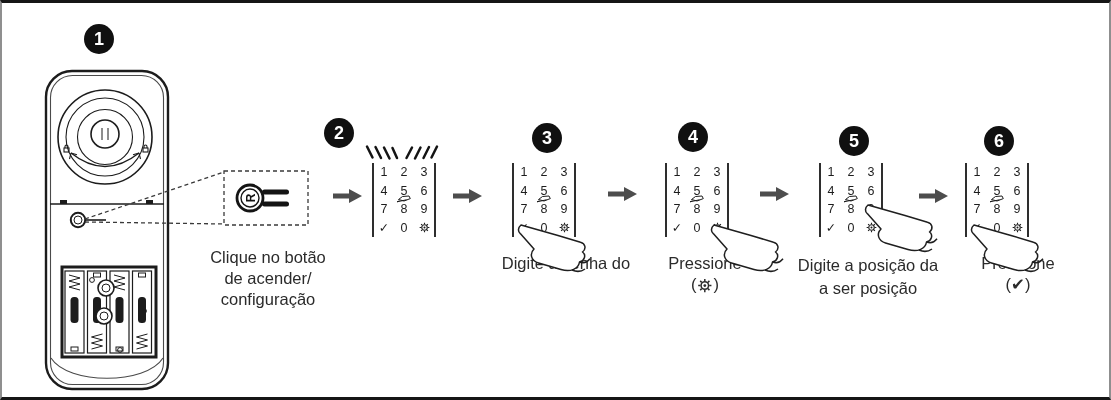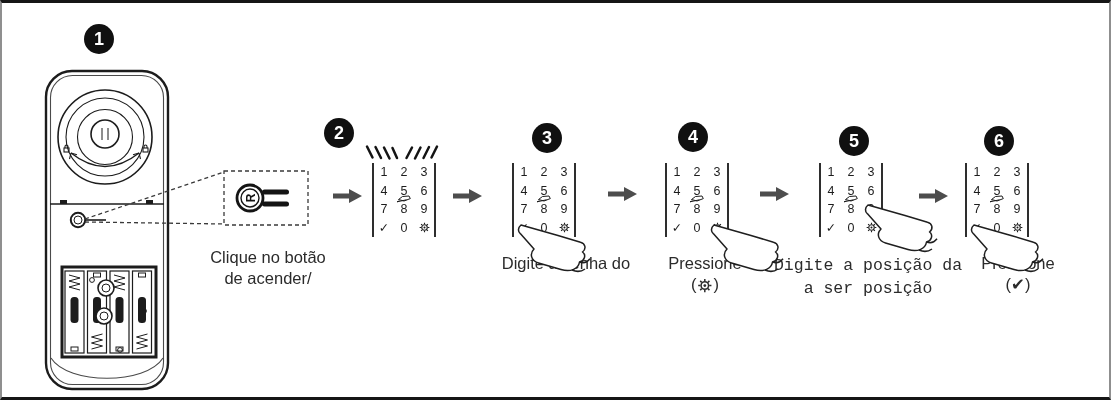--- a/index.html
+++ b/index.html
@@ -28,21 +28,21 @@
   }
   .kp-cell {
     display:flex; align-items:center; justify-content:center;
     font-size:12.5px; color:#1d1d1d;
   }
   .kp-swipe { position:absolute; left:50%; top:31px; transform:translateX(-50%); }
   .cap {
     position:absolute; z-index:2; transform:translateX(-50%); text-align:center;
     font-size:16.5px; line-height:21px; color:#2b2b2b; white-space:nowrap;
   }
-  .cap--tall { line-height:23px;font-family:Liberation Mono, monospace; }
+  .cap--tall { line-height:23px; }
   .cap .inline-ic { display:flex; align-items:center; justify-content:center; gap:1px; }
   .dash { stroke:#3a3a3a; stroke-width:1.3; stroke-dasharray:4 3; fill:none; }
   svg text { font-family:"Liberation Sans", sans-serif; }
 </style>
 </head>
 <body>
 
 <div class="canvas">
 
   <svg class="layer" width="1111" height="400" viewBox="0 0 1111 400">
@@ -302,20 +302,21 @@
       <path d="M2.5 5.5 L6.5 2.5 L13 2 L14.3 4.6 L8 7 Z"></path>
       <path d="M1 7.8 L10.5 5.8"></path>
       <path d="M1 7.8 L3.4 6.9"></path>
     </g>
   </svg>
 </div>
 
   <div class="cap" style="left:268px;top:247px">
     <div>Clique no botão</div>
     <div>de acender/</div>
+    <div>configuração</div>
   </div>
 
 
   <div class="cap" style="left:566px;top:253px">
     <div>Digite a senha do</div>
   </div>
 
   <div class="cap" style="left:705px;top:253px">
     <div>Pressione</div>
     <div class="inline-ic">

